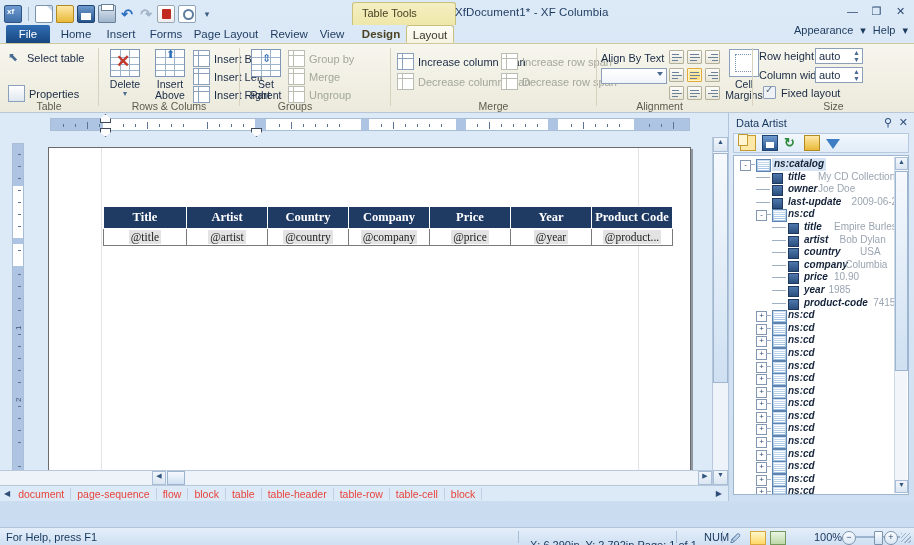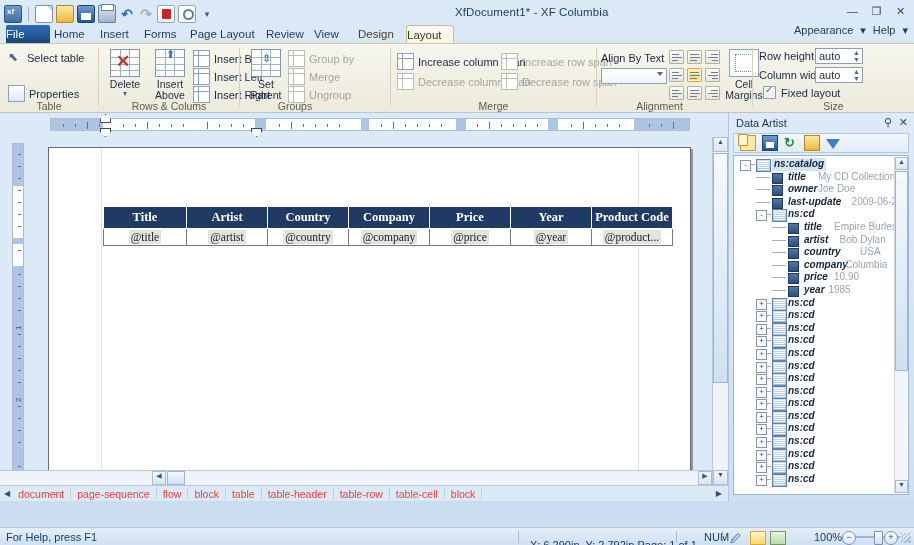--- a/index.html
+++ b/index.html
@@ -41,21 +41,21 @@
   .apphelp{position:absolute;right:6px;top:24px;font-size:11px;color:#1c3a5e;display:flex;gap:7px;}
 
   
   .ctxbanner{position:absolute;left:352px;top:2px;width:104px;height:23px;
      background:linear-gradient(#f4efc4,#efe7a8);border:1px solid #c9c07e;border-bottom:none;
      border-radius:3px 3px 0 0;box-sizing:border-box;}
   .ctxbanner span{position:absolute;left:9px;top:4px;font-size:11px;color:#4a4223;}
 
   
   .tabrow{position:absolute;left:0;top:25px;width:914px;height:18px;}
-  .tab{position:absolute;top:0;height:18px;line-height:18px;font-size:11.5px;color:#1c3a5e;text-align:left;box-sizing:border-box;}
+  .tab{position:absolute;top:0;height:18px;line-height:18px;font-size:11.5px;color:#1c3a5e;text-align:center;box-sizing:border-box;}
   .tab.file{background:linear-gradient(#2f6db5,#18477f);color:#fff;border-radius:2px 2px 0 0;}
   .tab.active{background:linear-gradient(#fdfdf7,#f6f3e3);border:1px solid #c9c07e;border-bottom:1px solid #f6f3e3;border-radius:3px 3px 0 0;color:#3a3a2a;}
   .tab.ctx{color:#4a4223;}
 
   
   .ribbon{position:absolute;left:0;top:43px;width:914px;height:70px;
     background:linear-gradient(#f7f6ee,#eceadb);
     border-top:1px solid #cfc89c;border-bottom:1px solid #b9c6d6;box-sizing:border-box;}
   .rgroup{position:absolute;top:0;height:70px;box-sizing:border-box;}
   .rsep{position:absolute;top:4px;width:1px;height:58px;background:#d6d2bd;}
@@ -206,20 +206,23 @@
       <span class="qicon ic-open"></span>
       <span class="qicon ic-save"></span>
       <span class="qicon ic-print"></span>
       <span class="qicon ic-undo">↶</span>
       <span class="qicon ic-redo">↷</span>
       <span class="qicon ic-pdf"></span>
       <span class="qicon ic-prev"></span>
       <span class="qicon ic-dd">▾</span>
     </div>
 
+    <div class="ctxbanner">
+      <span>Table Tools</span>
+    </div>
 
     <div class="wintitle">XfDocument1* - XF Columbia</div>
     <div class="wbtns">
       <span class="wbtn">—</span>
       <span class="wbtn">❐</span>
       <span class="wbtn">✕</span>
     </div>
     <div class="apphelp">
       <span>Appearance</span>
         <span>▾</span>
@@ -229,21 +232,21 @@
   </div>
 
   <div class="tabrow">
     <div class="tab file" style="left:6px;width:44px;">File</div>
     <div class="tab" style="left:54px;width:44px;">Home</div>
     <div class="tab" style="left:100px;width:42px;">Insert</div>
     <div class="tab" style="left:144px;width:44px;">Forms</div>
     <div class="tab" style="left:190px;width:72px;">Page Layout</div>
     <div class="tab" style="left:266px;width:46px;">Review</div>
     <div class="tab" style="left:314px;width:36px;">View</div>
-    <div class="tab ctx" style="left:358px;width:46px;">Design</div>
+    <div class="tab ctx" style="left:358px;width:46px;font-weight:bold;">Design</div>
     <div class="tab active" style="left:406px;width:48px;top:0;">Layout</div>
   </div>
 
   <div class="ribbon">
 
     <div class="rgroup" style="left:0;width:98px;">
       <div class="ritem" style="left:8px;top:6px;">
         <span class="bicon arrowicon">⬉</span>
         <span>Select table</span>
       </div>
@@ -650,20 +653,26 @@
             <span class="nname" style="left: 70px;">price</span>
             <span class="nval" style="left: 100px;">10.90</span>
           </div>
           <div class="node">
             <span class="ln" style="left: 38px; width: 14px;"></span>
             <span class="nico ico-at" style="left: 54px;"></span>
             <span class="nname" style="left: 70px;">year</span>
             <span class="nval" style="left: 94.4px;">1985</span>
           </div>
           <div class="node">
+            <span class="ln" style="left: 38px; width: 14px;"></span>
+            <span class="nico ico-at" style="left: 54px;"></span>
+            <span class="nname" style="left: 70px;">product-code</span>
+            <span class="nval" style="left: 139.2px;">7415</span>
+          </div>
+          <div class="node">
             <span class="exp" style="left: 22px;">+</span>
             <span class="ln" style="left: 32px; width: 5px;"></span>
             <span class="nico ico-el" style="left: 38px;"></span>
             <span class="nname" style="left: 54px;">ns:cd</span>
           </div>
           <div class="node">
             <span class="exp" style="left: 22px;">+</span>
             <span class="ln" style="left: 32px; width: 5px;"></span>
             <span class="nico ico-el" style="left: 38px;"></span>
             <span class="nname" style="left: 54px;">ns:cd</span>

